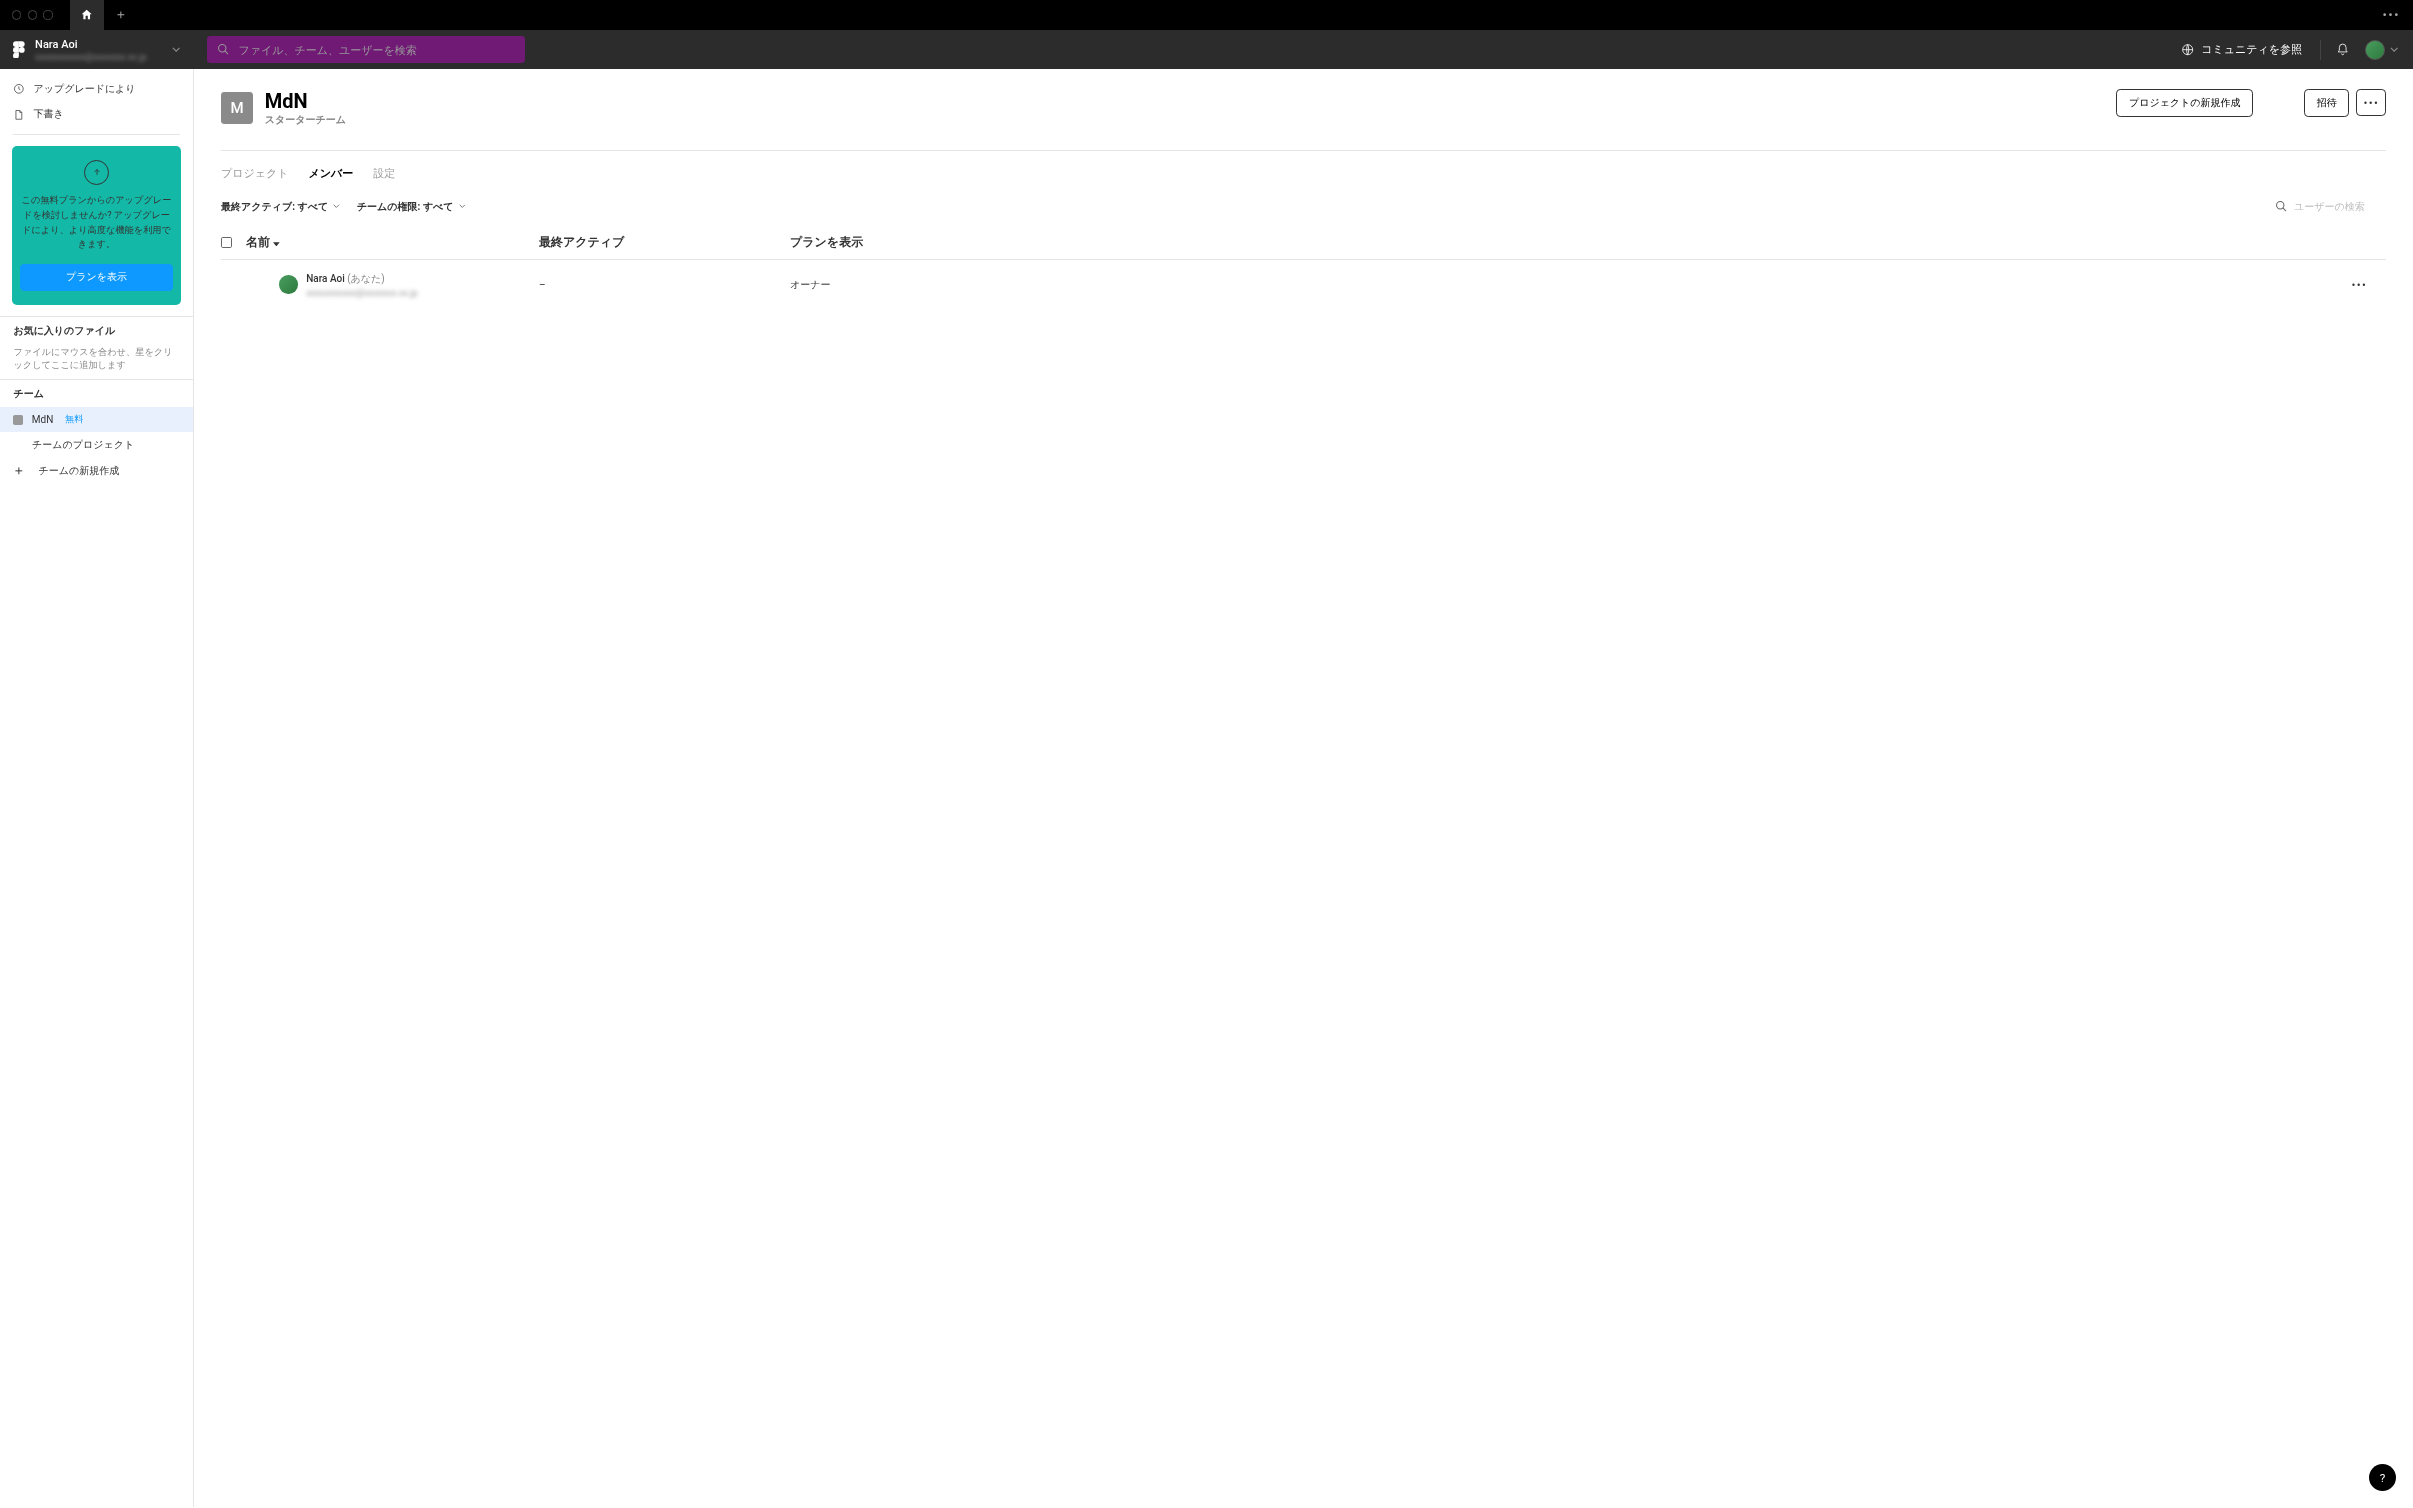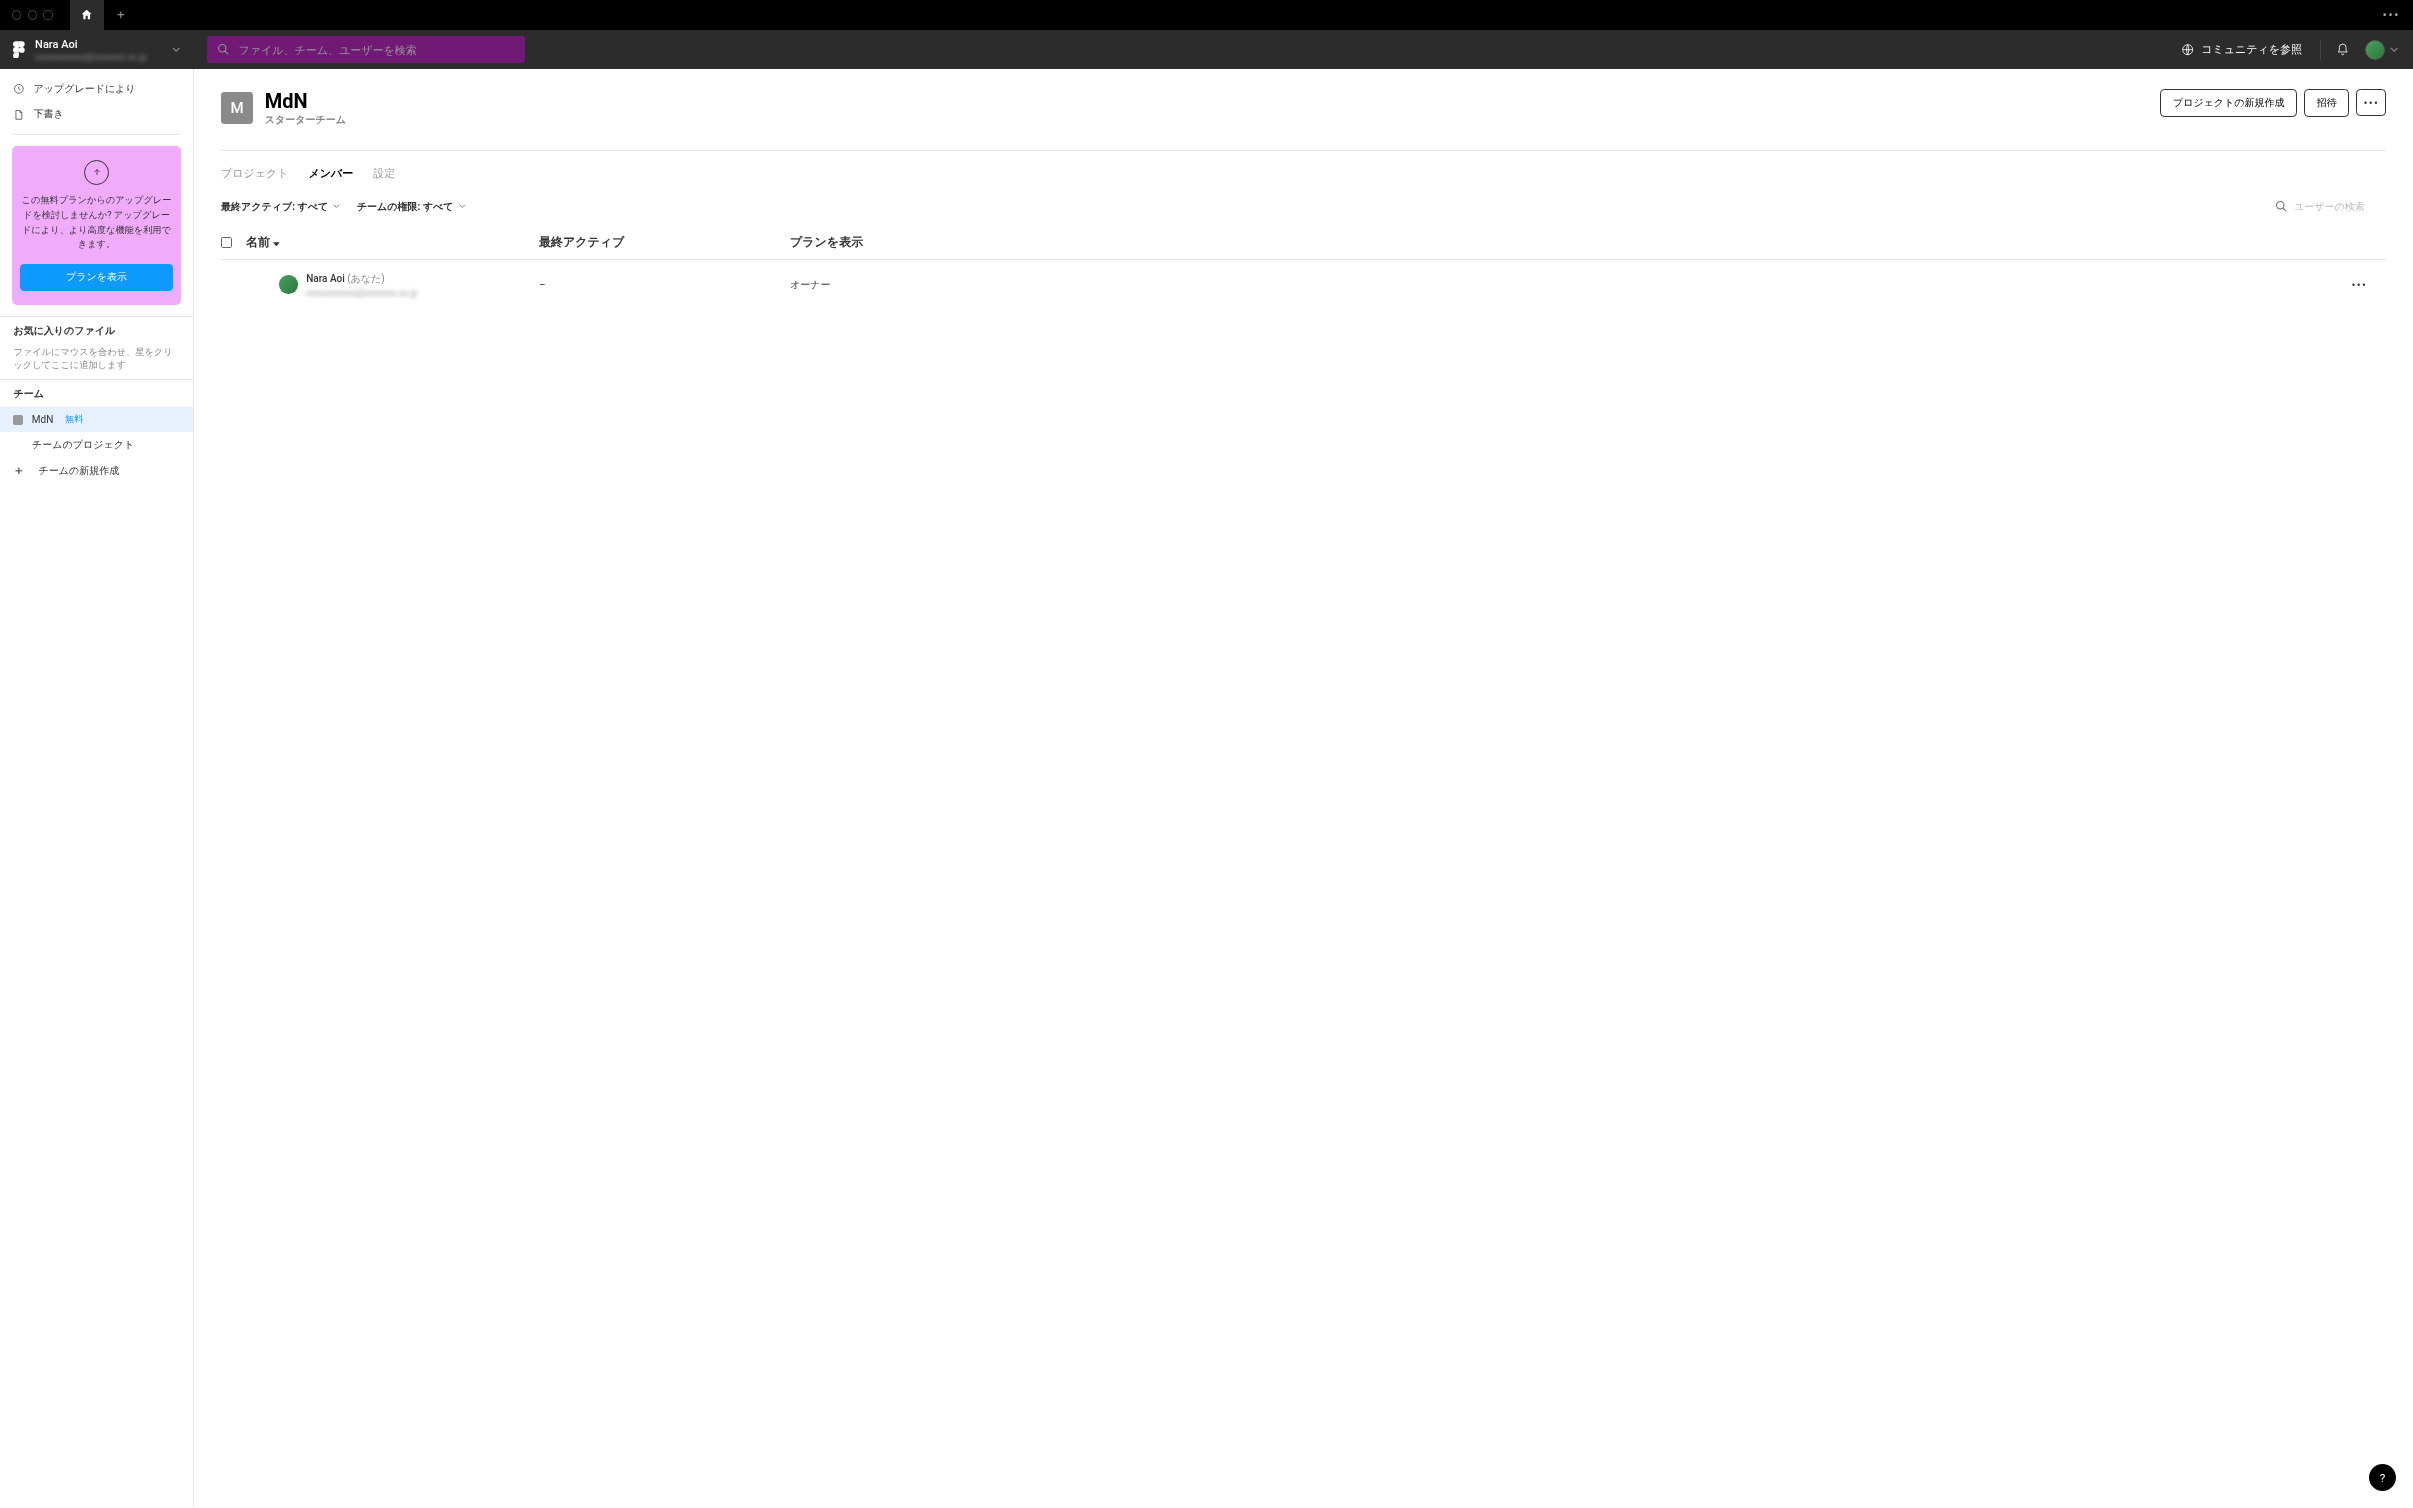--- a/index.html
+++ b/index.html
@@ -36,39 +36,39 @@
     
     .content-wrapper { display: flex; height: calc(100vh - 70px); }
     .sidebar { width: 194px; border-right: 0.8px solid #e5e5e5; display: flex; flex-direction: column; }
     .main { flex: 1; overflow: auto; }
     
     
     .side-section { padding: 6.7px 0; }
     .side-item { display: flex; align-items: center; gap: 8.4px; padding: 5.9px 13.4px; font-size: 10px; color: #333; cursor: pointer; }
     .side-item.active { background: #e8f0fe; }
     .side-divider { height: 0.8px; background: #e5e5e5; margin: 0 13.4px; }
-    .upgrade-card { margin: 11.7px; padding: 13.4px 8.4px; background: #f0abfc; border-radius: 5px; text-align: center; }
+    .upgrade-card { margin: 11.7px; padding: 13.4px 8.4px; background: #14b8a6; border-radius: 5px; text-align: center; }
     .upgrade-icon-wrap { display: flex; justify-content: center; margin-bottom: 8.4px; }
     .upgrade-icon-circle { width: 25px; height: 25px; border: 1.3px solid #333; border-radius: 50%; display: flex; align-items: center; justify-content: center; }
     .upgrade-text { font-size: 9.2px; color: #333; line-height: 1.6; margin-bottom: 11.7px; }
     .upgrade-btn { width: 100%; background: #0d99ff; color: #fff; border: none; border-radius: 4.2px; padding: 6.7px; font-size: 10px; cursor: pointer; }
     .side-label { padding: 6.7px 13.4px; font-size: 10px; font-weight: 600; color: #333; }
     .side-sublabel { padding: 0 13.4px 6.7px; font-size: 9.2px; color: #888; line-height: 1.5; }
     .team-square { width: 10px; height: 10px; background: #999; border-radius: 1.7px; }
     .team-free { color: #0d99ff; font-size: 9.2px; margin-left: 3.4px; }
     .sub-item { padding-left: 32px; }
     
     
     .main-header { padding: 20px 27px 13.4px; display: flex; justify-content: space-between; align-items: flex-start; }
     .team-header { display: flex; gap: 11.7px; align-items: center; }
     .team-avatar { width: 32px; height: 32px; background: #8a8a8a; border-radius: 3.4px; display: flex; align-items: center; justify-content: center; color: #fff; font-size: 15px; font-weight: 500; }
     .team-title h1 { font-size: 20px; font-weight: 700; color: #000; }
     .team-subtitle { font-size: 10px; color: #888; margin-top: 0; font-weight: bold; }
     .header-actions { display: flex; gap: 6.7px; }
-    .btn-outline { background: #fff; border: 0.8px solid #333; border-radius: 4.2px; padding: 5.9px 11.7px; font-size: 10px; font-weight: 500; cursor: pointer; }
+    .btn-outline { background: #fff; border: 0.8px solid #333; border-radius: 4.2px; padding: 5.9px 11.7px; font-size: 10px; font-weight: 500; cursor: pointer; margin-left: 44px; }
     .btn-icon-outline { background: #fff; border: 0.8px solid #333; border-radius: 4.2px; width: 30px; height: 27px; display: flex; align-items: center; justify-content: center; cursor: pointer; }
     
     .hr-line { height: 0.8px; background: #e5e5e5; margin: 10px 27px 0; }
     .tabs-row { display: flex; gap: 20px; padding: 15px 27px 0; }
     .tab-item { font-size: 11px; color: #999; cursor: pointer; padding-bottom: 3.4px; }
     .tab-item.active { color: #000; font-weight: 600; }
     
     .filter-row { display: flex; align-items: center; padding: 15px 27px 11.7px; gap: 17px; }
     .filter-drop { display: flex; align-items: center; gap: 5px; font-size: 10px; color: #333; cursor: pointer; font-weight: bold; }
     .filter-spacer { flex: 1; }

